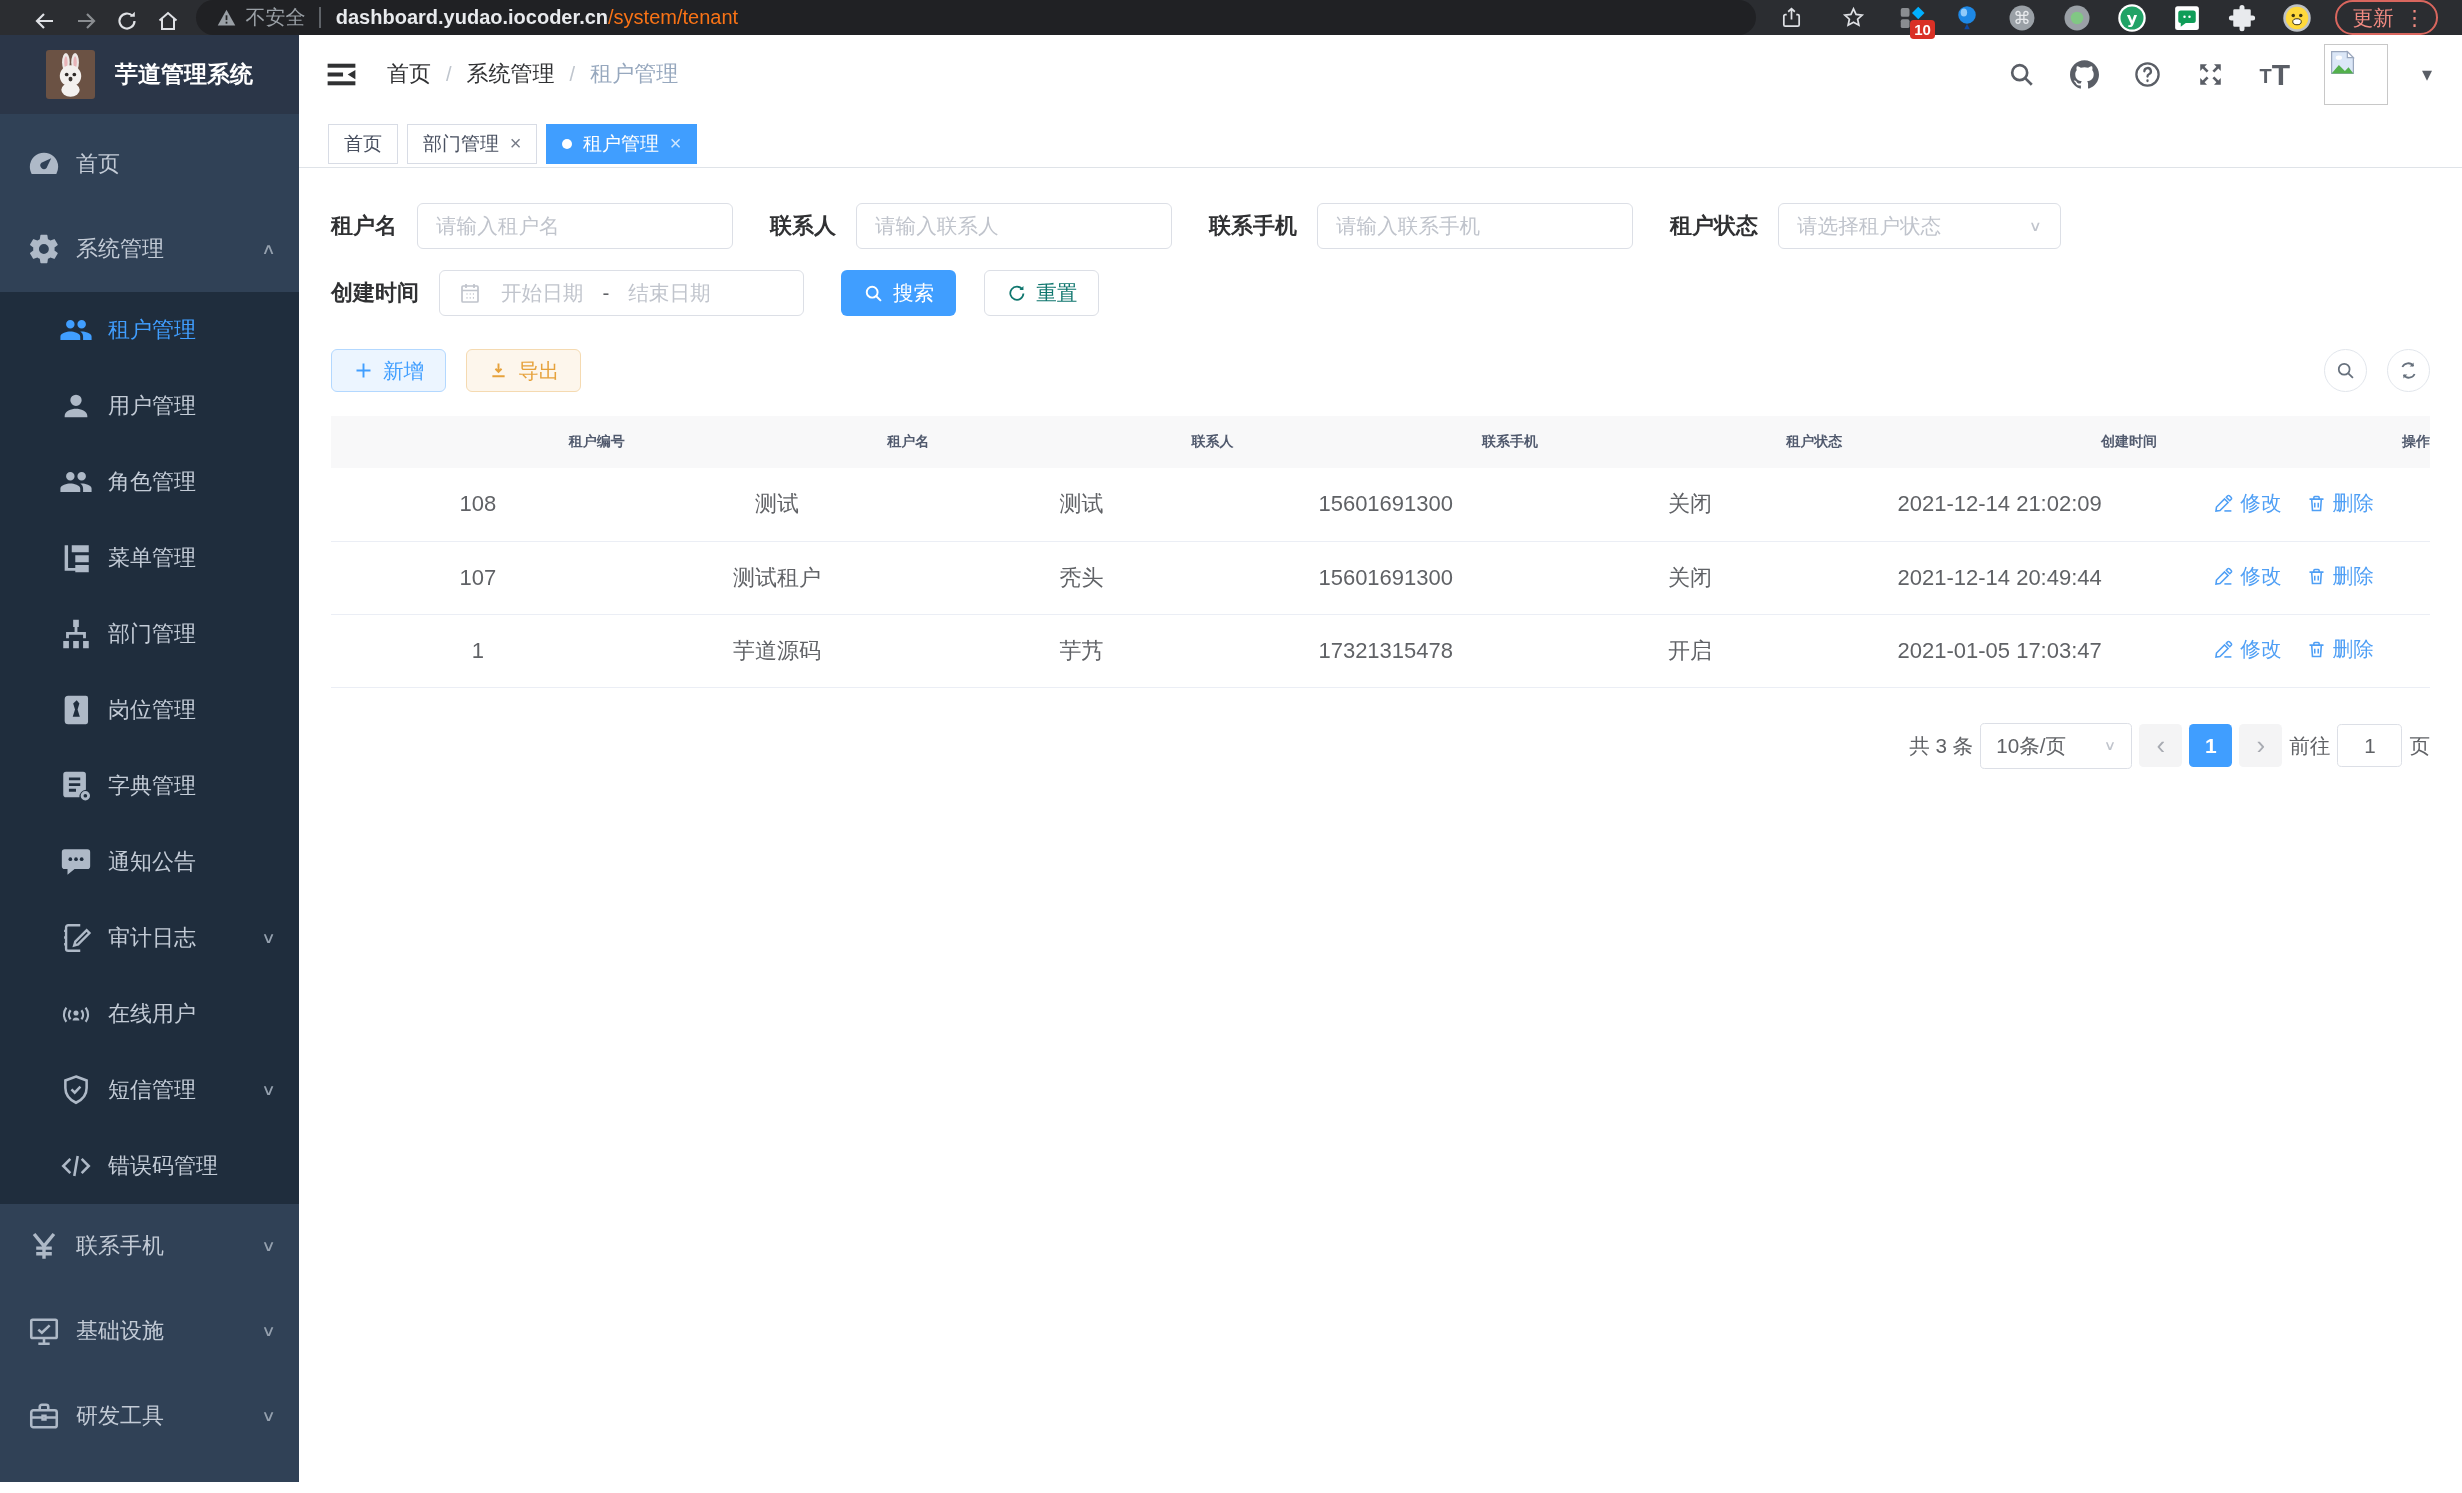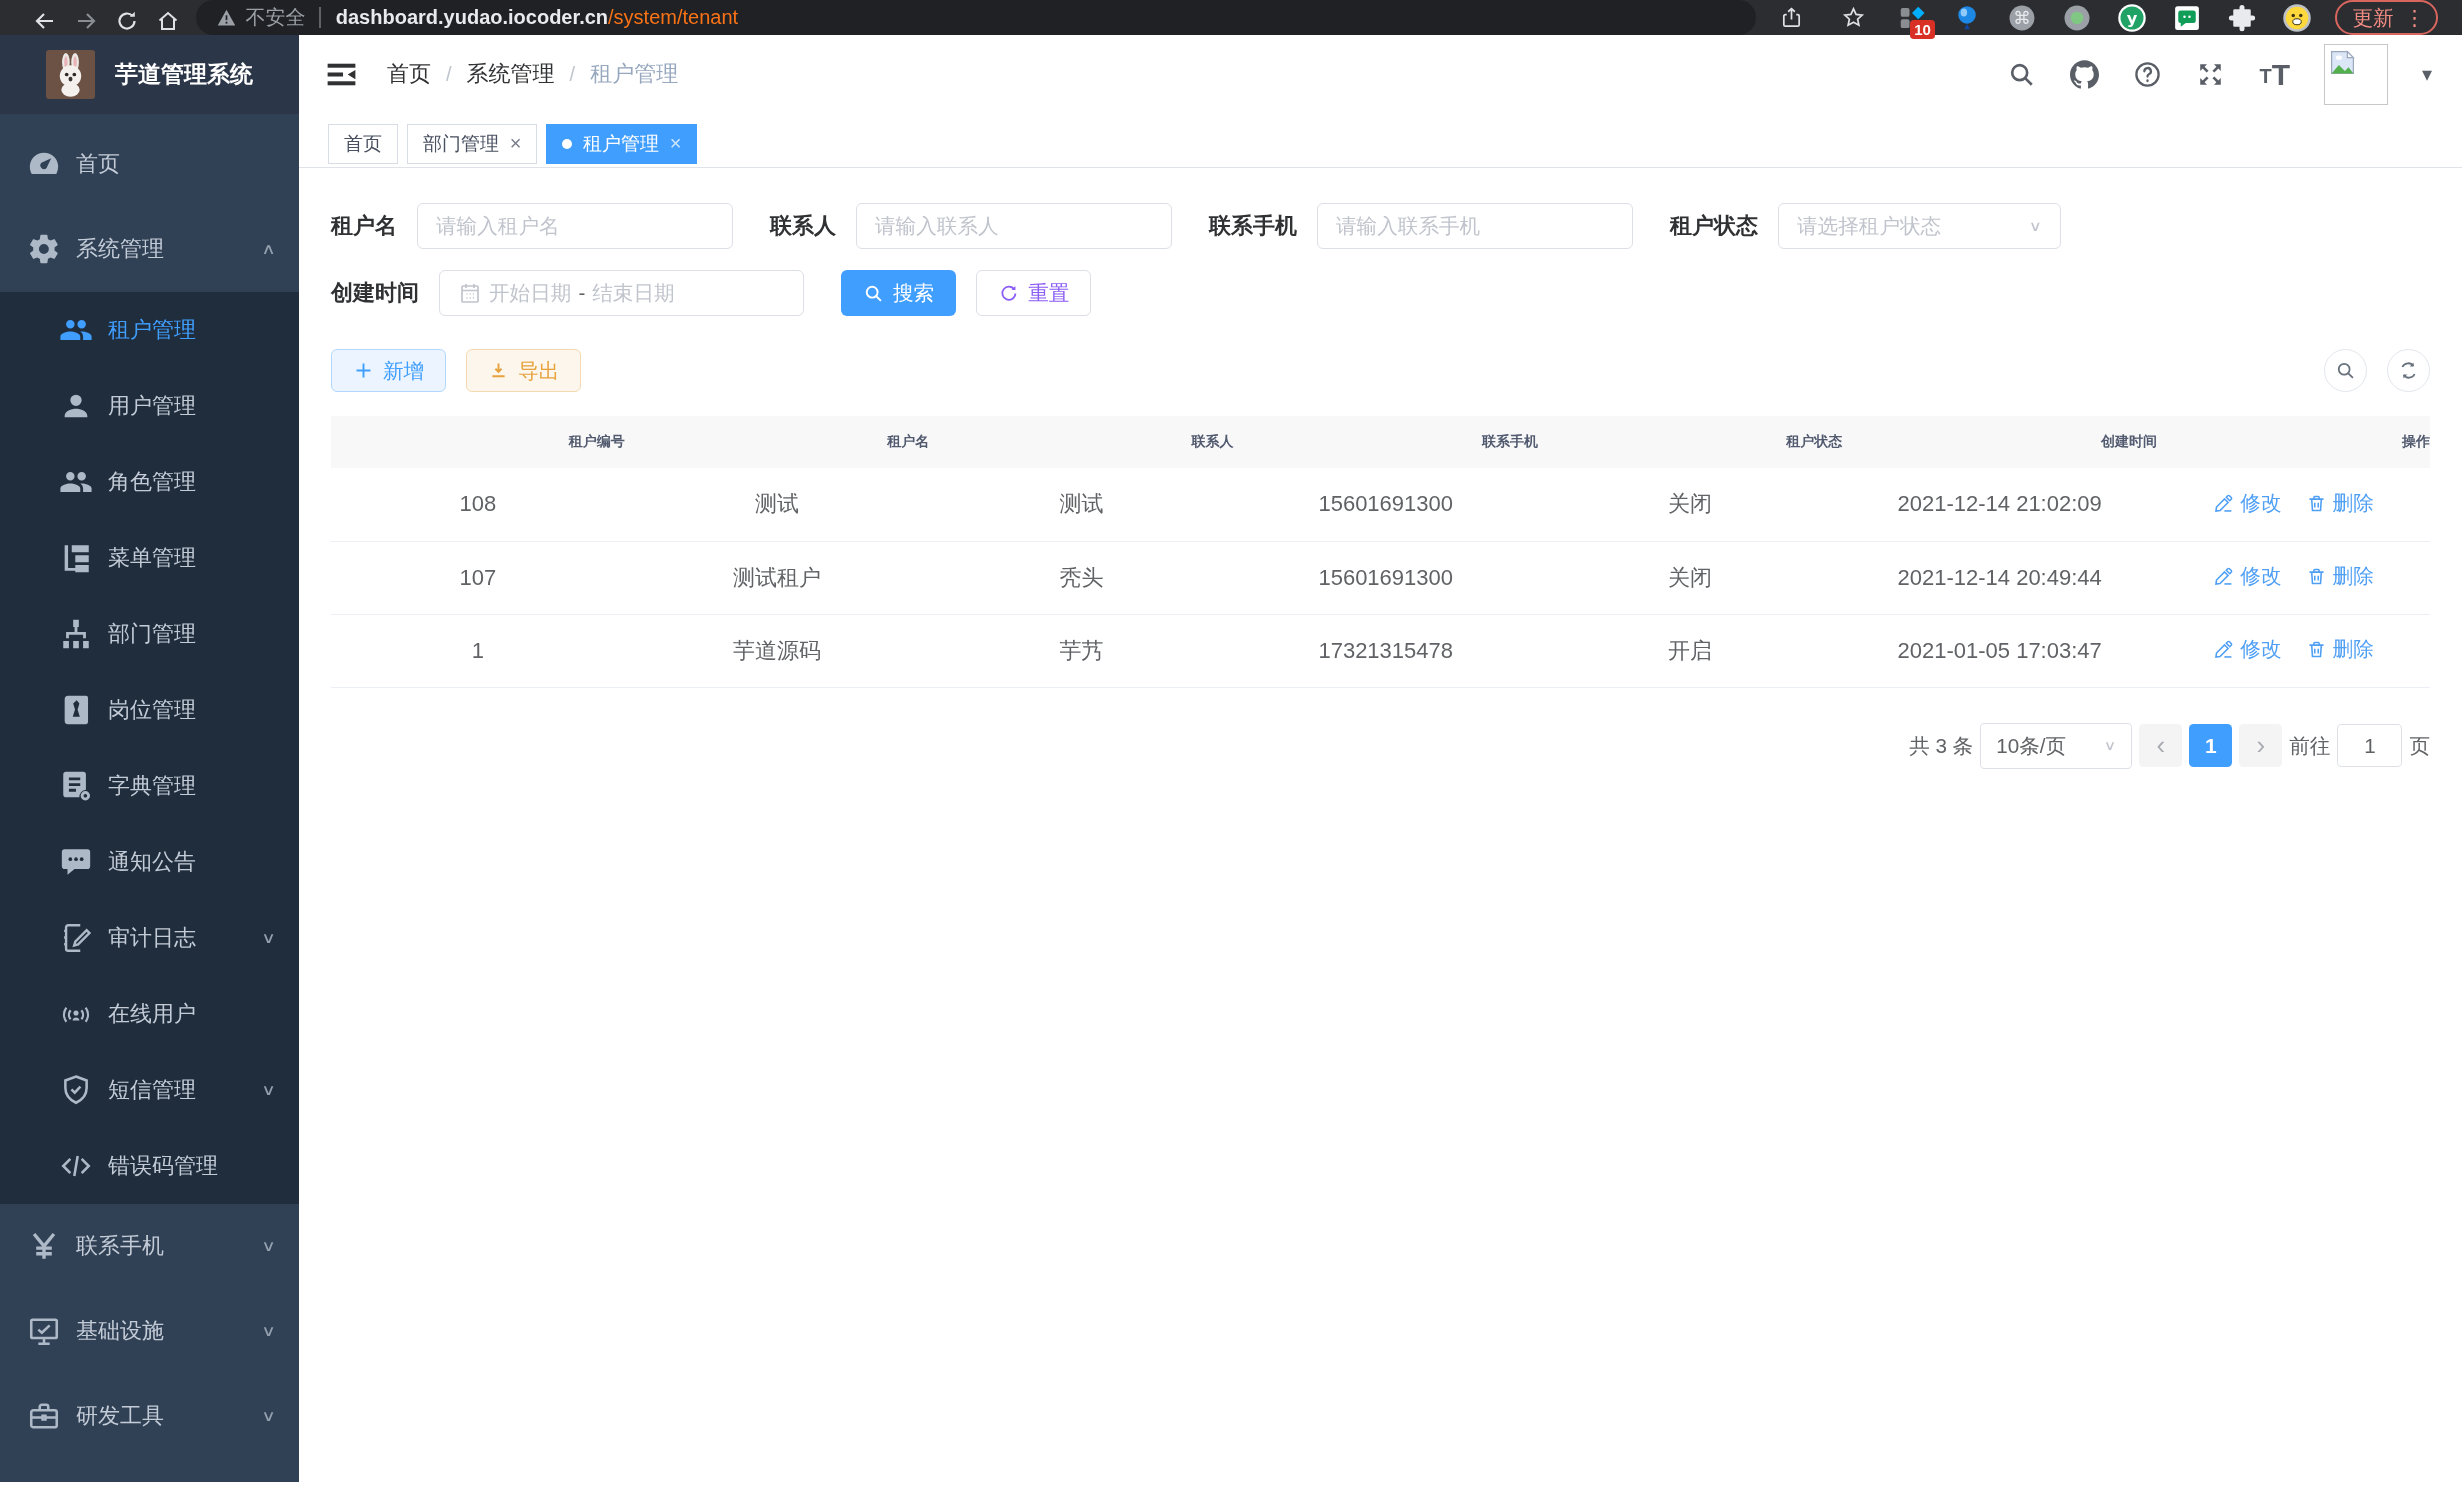--- a/index.html
+++ b/index.html
@@ -77,29 +77,29 @@
   .filters { margin-top:35px; }
   .frow { display:flex; align-items:center; margin-bottom:21px; }
   .fitem { display:flex; align-items:center; margin-right:37px; }
   .flabel { font-size:22px; font-weight:700; color:#303133; margin-right:20px; white-space:nowrap; }
   .fbox { height:46px; border:1.5px solid #dcdfe6; border-radius:6px; background:#fff;
     display:flex; align-items:center; padding:0 18px; font-size:20.6px; color:#606266; }
   input.fbox { width:316px; outline:none; }
   input.fbox::placeholder { color:#c0c4cc; }
   .fselect { width:283px; justify-content:space-between; color:#c0c4cc; cursor:pointer; }
   .fselect .sel-caret { color:#c0c4cc; font-size:18px; transform:scaleY(.8); }
-  .daterange { width:365px; gap:7px; color:#c0c4cc; cursor:pointer; }
+  .daterange { width:365px; gap:19px; color:#c0c4cc; cursor:pointer; }
   .daterange .icon { width:24px; height:24px; color:#c0c4cc; }
   .daterange .dsep { color:#606266; }
 
   .btn { height:46px; border-radius:6px; font-size:20.6px; display:inline-flex; align-items:center;
     gap:9px; padding:0 21px; border:1.5px solid transparent; cursor:pointer; white-space:nowrap; }
   .btn .icon { width:21px; height:21px; }
   .btn-primary { background:#409eff; color:#fff; }
-  .btn-plain { background:#fff; border-color:#dcdfe6; color:#8b5cf6; }
+  .btn-plain { background:#fff; border-color:#dcdfe6; color:#0f766e;margin-left:8px; }
   .btn-add { background:#ecf5ff; border-color:#b3d8ff; color:#409eff; height:43px; }
   .btn-export { background:#fdf6ec; border-color:#f5dab1; color:#e6a23c; height:43px; }
   .frow .btn { margin-right:20px; }
 
   .toolbar { display:flex; align-items:center; margin-top:12px; }
   .toolbar .btn { margin-right:20px; }
   .spacer { flex:1; }
   .circ-btn { width:43px; height:43px; border-radius:50%; border:1.5px solid #e2e6ec; background:#fff;
     color:#66707c; display:flex; align-items:center; justify-content:center; margin-left:20px; cursor:pointer; }
   .circ-btn .icon { width:21px; height:21px; }

